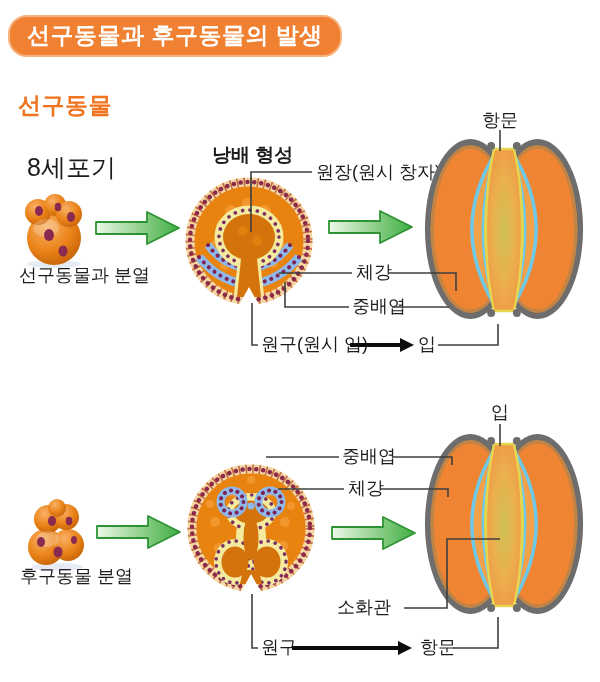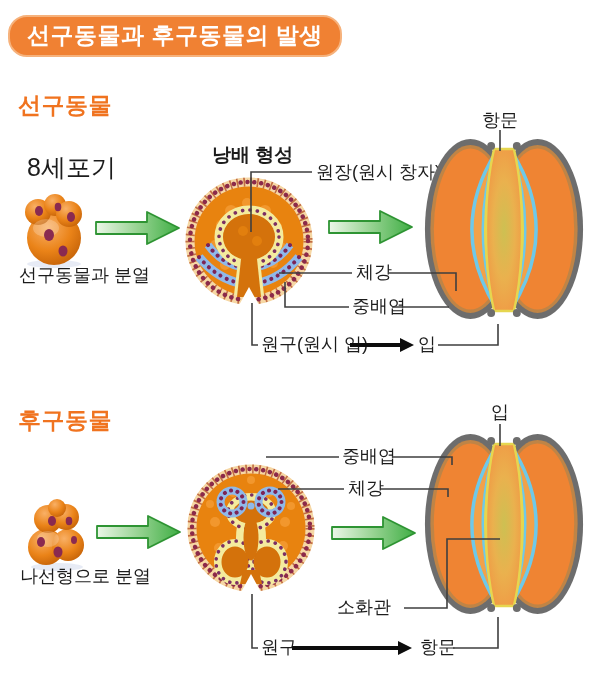--- a/index.html
+++ b/index.html
@@ -203,26 +203,25 @@
   <svg class="fig" style="left:420px;top:135px;" width="168" height="188">
       <use href="#sym-embryo"></use>
     </svg>
   <div class="lbl center-x" style="left:500px;top:111px;">항문</div>
 
   <div class="lbl" style="left:356px;top:263px;">체강</div>
   <div class="lbl" style="left:352px;top:297px;">중배엽</div>
   <div class="lbl" style="left:261px;top:335px;">원구(원시 입)</div>
   <div class="lbl" style="left:418px;top:335px;">입</div>
 
-  <div class="section-heading" style="left:18px;top:405px;">후구동물</div>
 
   <svg class="fig" style="left:22px;top:495px;" width="70" height="76">
       <use href="#sym-ball-radial"></use>
     </svg>
-  <div class="lbl" style="left:20px;top:567px;">나선형으로 분열</div>
+  <div class="lbl" style="left:20px;top:567px;">후구동물 분열</div>
 
   <svg class="fig" style="left:96px;top:513px;" width="86" height="38">
       <use href="#sym-arrow"></use>
     </svg>
 
   <svg class="fig" style="left:185px;top:462px;" width="132" height="132">
       <use href="#sym-gastrula-deutero"></use>
     </svg>
 
   <div class="lbl" style="left:342px;top:447px;">중배엽</div>

